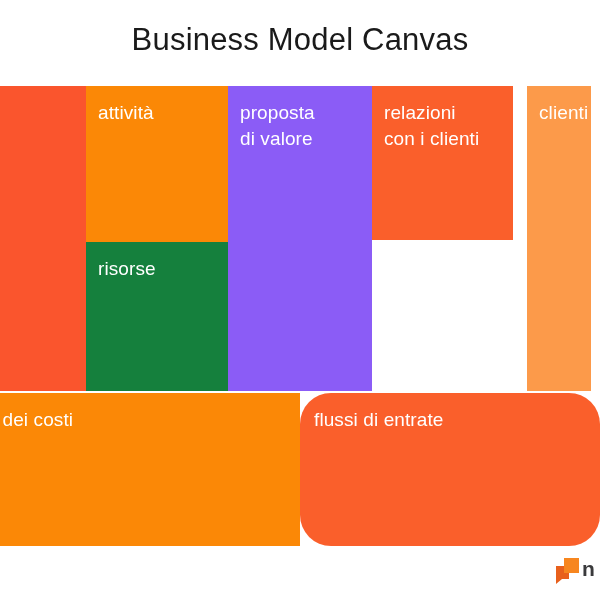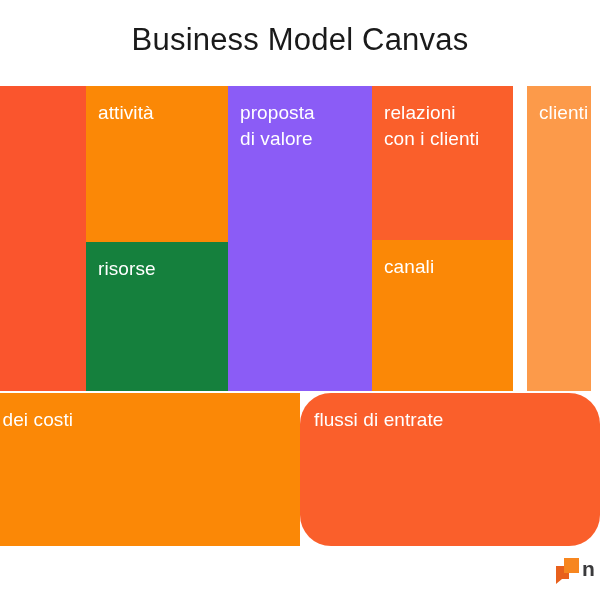--- a/index.html
+++ b/index.html
@@ -140,23 +140,20 @@
   <div class="block" id="blk-proposta" style="background: #8b5cf6;">
     <div class="block-label">proposta
 di valore</div>
   </div>
 
   <div class="block" id="blk-relazioni" style="background: rgb(250, 95, 43);">
     <div class="block-label">relazioni
 con i clienti</div>
   </div>
 
-  <div class="block" id="blk-canali" style="background: rgb(251, 136, 6);">
-    <div class="block-label">canali</div>
-  </div>
 
   <div class="block" id="blk-clienti" style="background: rgb(252, 154, 74);">
     <div class="block-label">clienti</div>
   </div>
 
   <div class="block" id="blk-costi" style="background: rgb(251, 136, 6);">
     <div class="block-label">tura dei costi</div>
   </div>
 
   <div class="block" id="blk-flussi" style="background: rgb(250, 95, 43); border-radius: 31px;">

